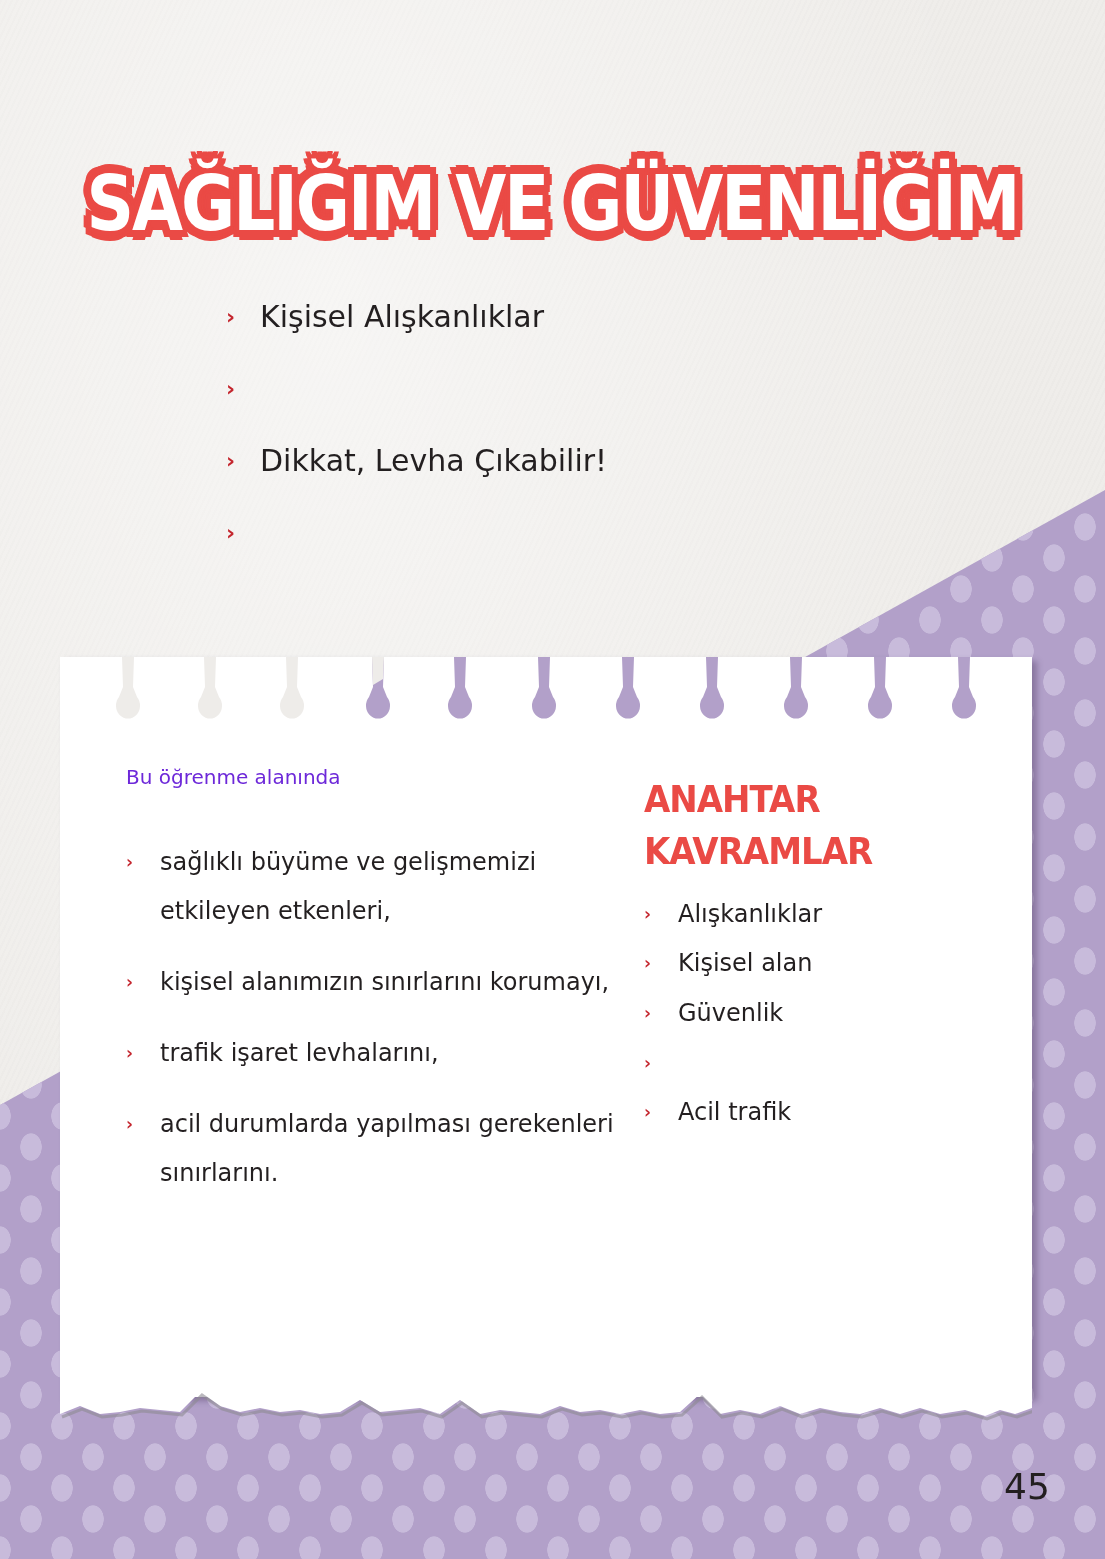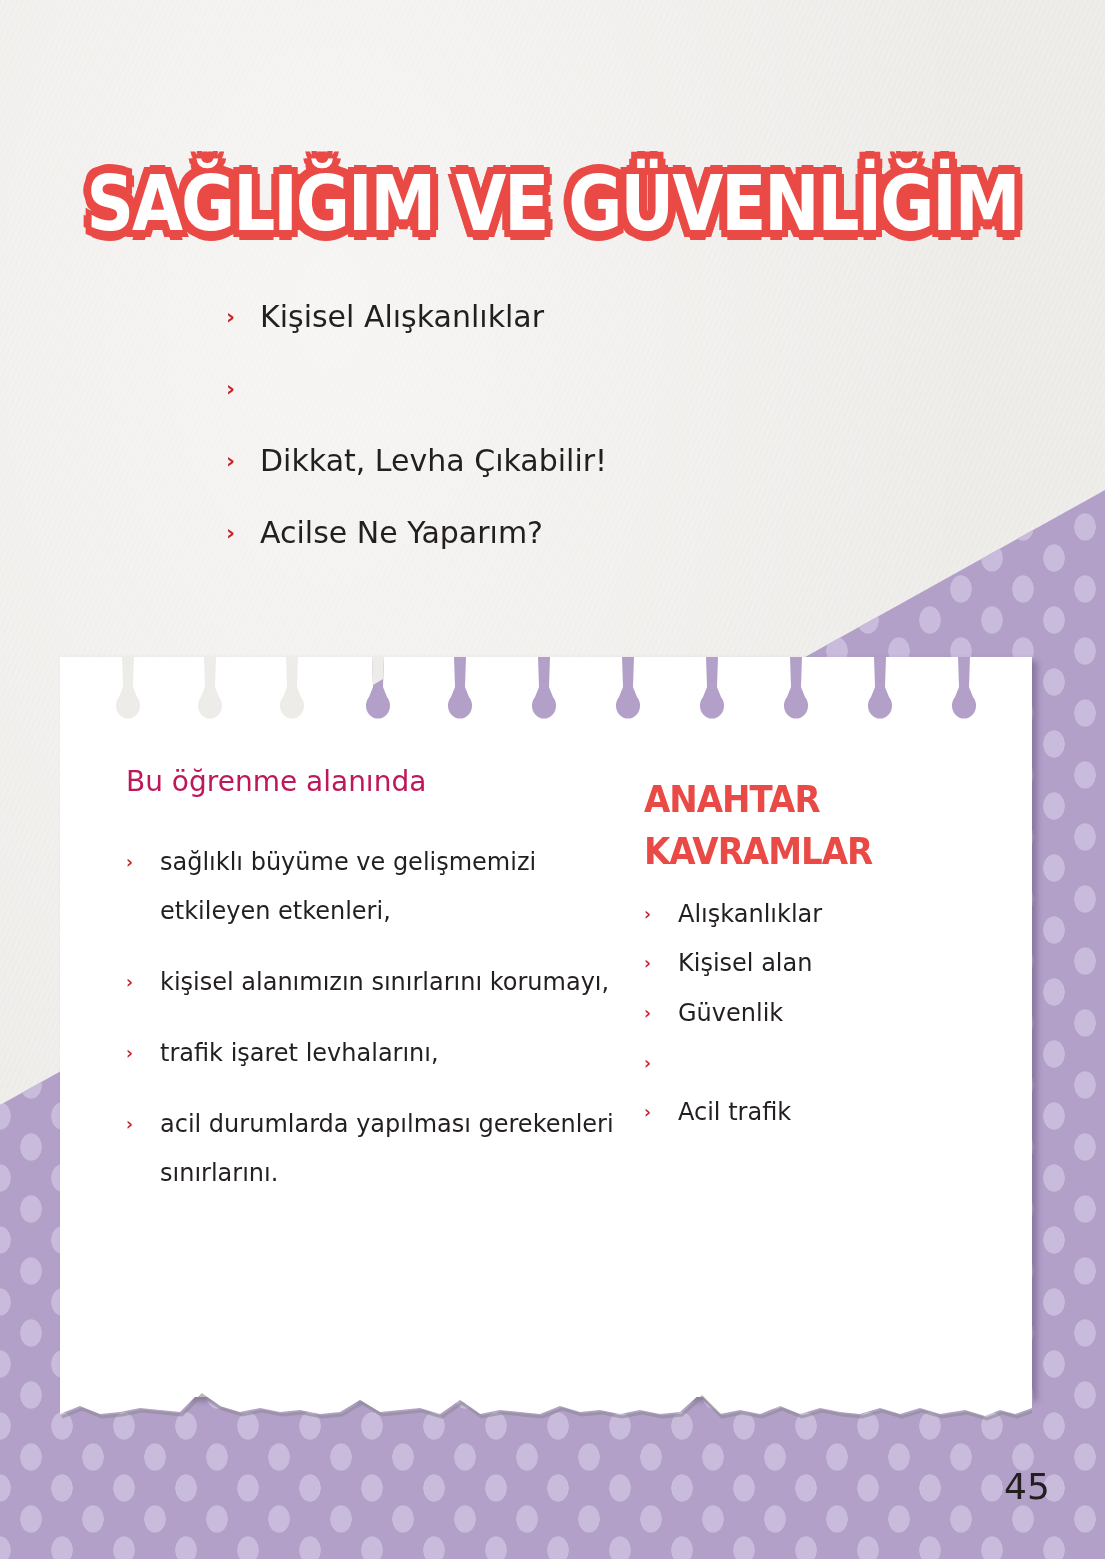--- a/index.html
+++ b/index.html
@@ -30,21 +30,21 @@
       transform: scaleY(1.15); }
 
   .topics { position:absolute; left:226px; top:280px; list-style:none; margin:0; padding:0; }
   .topics li { height:72px; display:flex; align-items:center; font-size:30px; color:#231f20; font-family:"DejaVu Sans", sans-serif; }
   .chev { color:#c4262e; font-weight:bold; font-size:22px; width:34px; display:inline-block; }
 
   .card { position:absolute; left:60px; top:657px; width:972px; height:740px; background:#fff;
       box-shadow: 5px 4px 6px rgba(60,40,80,0.35); }
   .torn-bottom { position:absolute; left:60px; top:1370px; width:972px; height:60px; }
 
-  .intro { position:absolute; left:126px; top:765px; font-size:28px; color:#be185d; }
+  .intro { position:absolute; left:126px; top:765px; font-size:20px; color:#6d28d9; }
   .learn-list { position:absolute; left:126px; top:838px; list-style:none; margin:0; padding:0; width:490px; }
   .learn-list li { display:flex; font-size:24px; line-height:49px; color:#231f20; margin-bottom:22px; }
   .learn-list .chev { font-size:17px; width:34px; flex:none; }
 
   .kw-title { position:absolute; left:644px; top:772px; font-size:34px; font-weight:bold; color:#ea4a45; line-height:48px; letter-spacing:-1px; transform:scaleY(1.1); transform-origin:top left; }
   .kw-list { position:absolute; left:644px; top:889px; list-style:none; margin:0; padding:0; }
   .kw-list li { height:49.6px; display:flex; align-items:center; font-size:24px; color:#231f20; }
   .kw-list .chev { font-size:17px; width:34px; }
 
   .page-num { position:absolute; left:1004px; top:1466px; font-size:36px; color:#231f20; }
@@ -65,21 +65,20 @@
     </li>
   <li>
       <span class="chev">›</span>
     </li>
   <li>
       <span class="chev">›</span>
       <span>Dikkat, Levha Çıkabilir!</span>
     </li>
   <li>
       <span class="chev">›</span>
-      <span>Acilse Ne Yaparım?</span>
     </li>
 </ul>
 
 <div class="card"></div>
 
 <svg style="position:absolute;left:60px;top:657px;" width="972" height="80" viewBox="0 0 972 80">
   <defs>
     <linearGradient id="nshade" x1="0" x2="1">
       <stop offset="0" stop-color="#8c8c8c" stop-opacity="0.55"></stop>
       <stop offset="0.5" stop-color="#000" stop-opacity="0"></stop>

